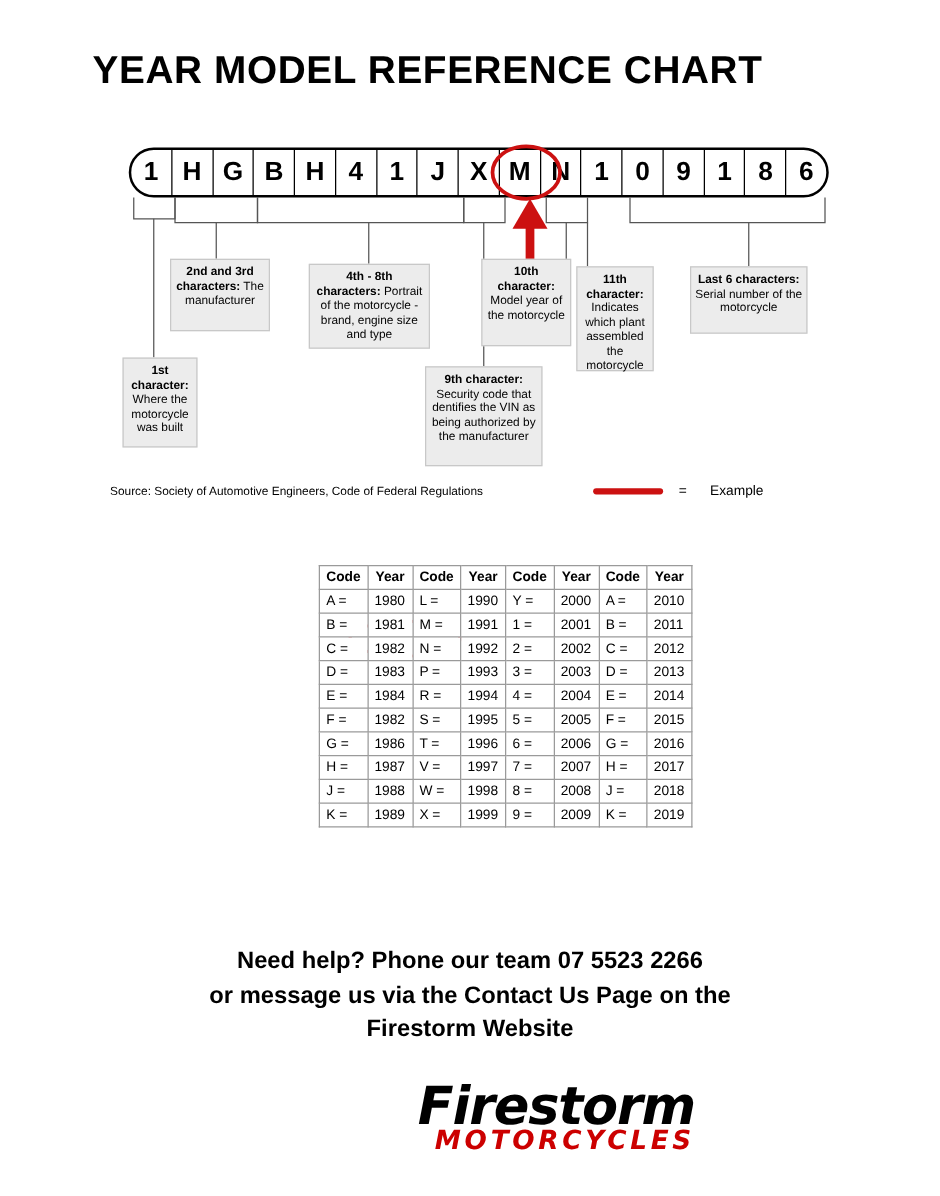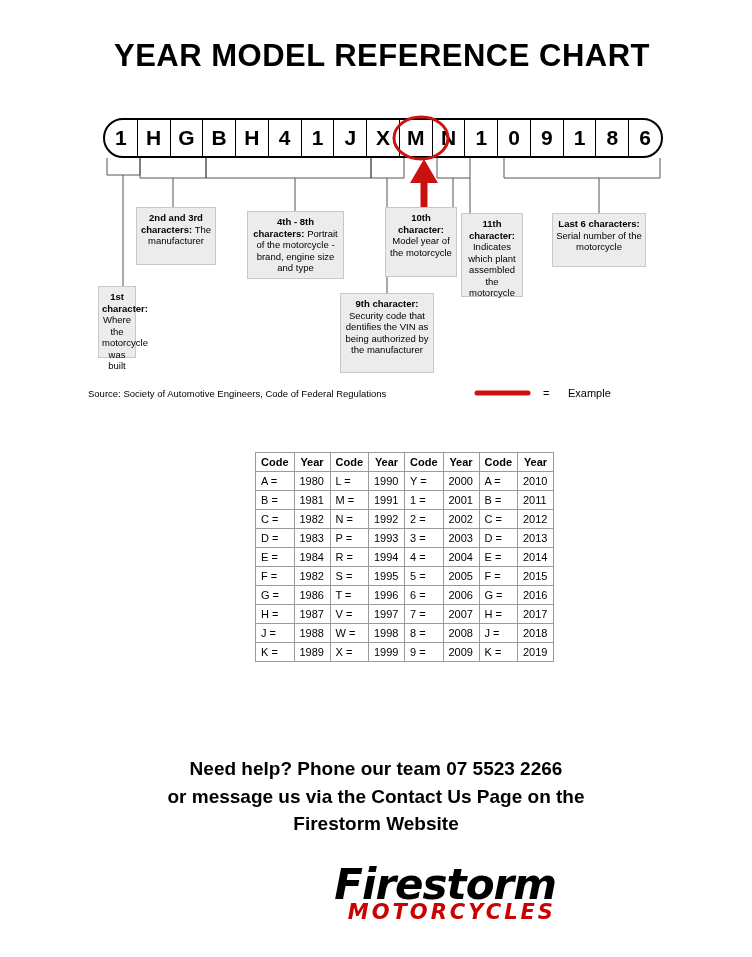--- a/index.html
+++ b/index.html
@@ -19,21 +19,20 @@
   
   .title {
     position: absolute;
     top: 38px;
     left: 0;
     width: 684px;
     text-align: center;
     font-size: 31px;
     font-weight: bold;
     letter-spacing: 0.5px;
-    padding-left: 40px;
   }
 
   
   .vin-capsule {
     position: absolute;
     top: 118px;
     left: 103px;
     width: 560px;
     height: 40px;
     border: 2px solid #000;
@@ -219,21 +218,21 @@
   <path d="M424 178 L424 268" fill="none" stroke="#cc1111" stroke-width="7"></path>
   <path d="M424 159 L410 183 L438 183 Z" fill="#cc1111"></path>
 
   <path d="M477 393 L528 393" stroke="#cc1111" stroke-width="5" stroke-linecap="round"></path>
 
   <ellipse cx="324" cy="511" rx="44" ry="14" fill="none" stroke="#cc1111" stroke-width="2.5"></ellipse>
 
   <path d="M212 874 L545 866 L556 880 L223 890 Z" fill="#000000" opacity="0"></path>
 </svg>
 
-<div class="callout" style="left:98px; top:286px; width:38px; height:72px;">
+<div class="callout" style="left:98px; top:286px; width:60px; height:72px;">
   <b>1st character:</b>
   <span>Where the motorcycle was built</span>
 </div>
 
 <div class="callout" style="left:136px; top:207px; width:80px; height:58px;">
   <b>2nd and 3rd characters:</b>
   <span>The manufacturer</span>
 </div>
 
 <div class="callout" style="left:247px; top:211px; width:97px; height:68px;">

